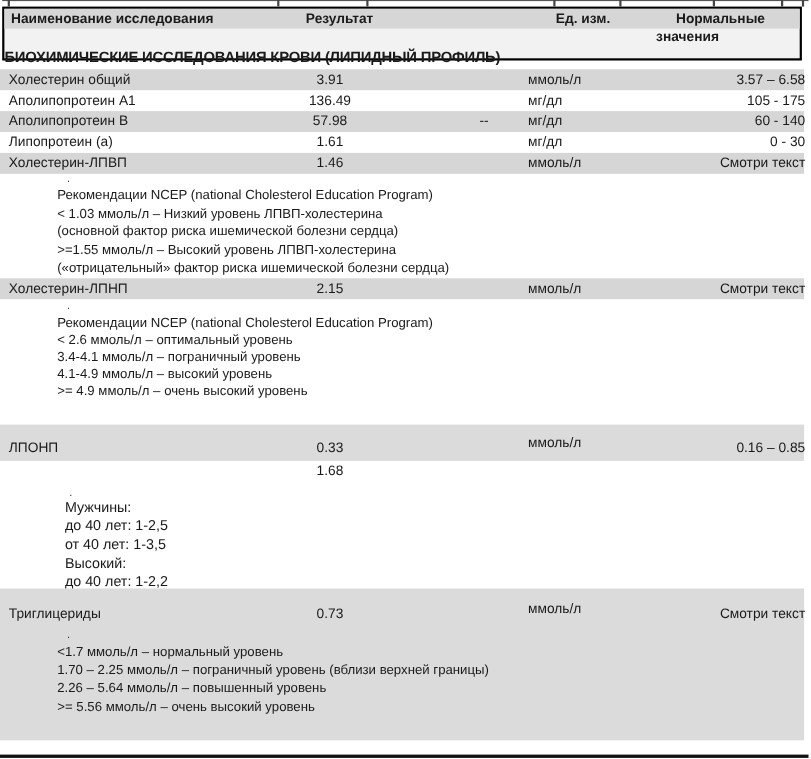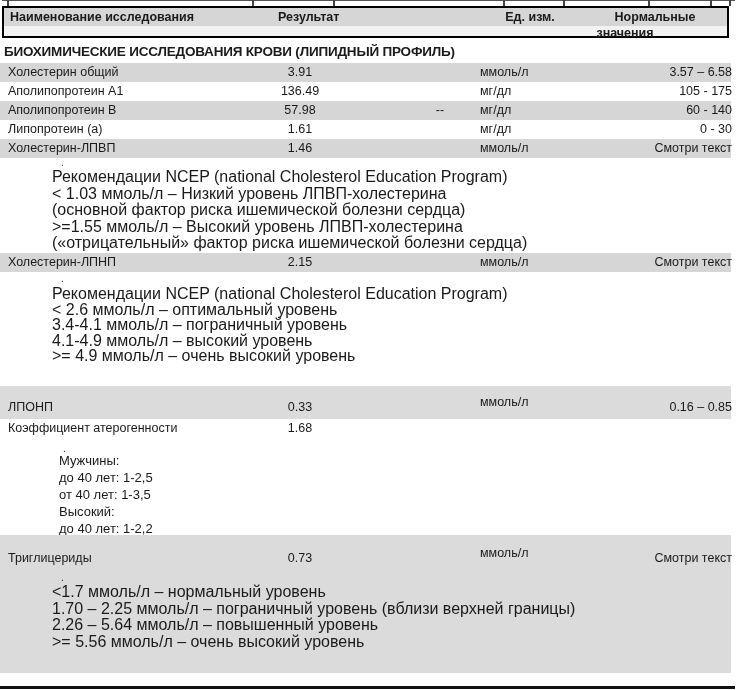--- a/index.html
+++ b/index.html
@@ -9,21 +9,21 @@
     background:#ffffff;
     font-family:"Liberation Sans","DejaVu Sans",sans-serif;
     color:#1a1a1a;
     overflow:hidden;
   }
   
   .top-line{position:absolute;left:2px;top:0;width:733px;height:1px;background:#555;}
   .tick{position:absolute;top:0;width:2px;height:6px;background:#444;}
   
   .header-box{
-    position:absolute;left:2px;top:6px;width:727px;height:32px;
+    position:absolute;left:2px;top:6px;width:727px;height:49px;
     border:2px solid #000;background:#f2f2f2;box-sizing:border-box;
   }
   .header-top{position:absolute;left:0;top:0;width:100%;height:18px;background:#d6d6d6;}
   .hcell{position:absolute;font-weight:bold;font-size:12.5px;line-height:17px;white-space:nowrap;}
   .h-name{left:6px;top:1px;}
   .h-result{left:274px;top:1px;}
   .h-unit{left:476px;top:1px;width:100px;text-align:center;}
   .h-normal1{left:576px;top:1px;width:150px;text-align:center;}
   .h-normal2{position:absolute;left:546px;top:17px;width:150px;text-align:center;font-weight:bold;font-size:12.5px;line-height:16px;}
   
@@ -37,21 +37,21 @@
   .c-name{position:absolute;left:8px;white-space:nowrap;}
   .c-result{position:absolute;left:250px;width:100px;text-align:center;}
   .c-flag{position:absolute;left:400px;width:80px;text-align:center;}
   .c-unit{position:absolute;left:480px;width:100px;text-align:left;}
   .c-normal{position:absolute;left:582px;width:150px;text-align:right;}
   
   .band{position:absolute;left:0;width:731px;background:#dbdbdb;}
   .band .inner-row{position:absolute;left:0;width:731px;height:19px;font-size:12.5px;line-height:19px;}
   
   .note-dot{position:absolute;font-size:10px;line-height:10px;color:#333;}
-  .note-block{position:absolute;font-size:16px;white-space:nowrap;color:#1a1a1a;}
+  .note-block{position:absolute;font-size:12px;white-space:nowrap;color:#1a1a1a;}
   .note-block div{height:16.5px;line-height:16.5px;}
   .note-block.ldl div{height:15.6px;line-height:15.6px;}
   .note-block.ka{font-size:13px;}
   .note-block.ka div{height:17px;line-height:17px;}
   .raised{transform:translateY(-5px);}
   
   .bottom-line{position:absolute;left:0;top:686px;width:735px;height:3px;background:#111;}
 </style>
 </head>
 <body>
@@ -140,21 +140,20 @@
   <div class="band" style="top:386px;height:33px">
     <div class="inner-row" style="top:12px">
       <span class="c-name">ЛПОНП</span>
       <span class="c-result">0.33</span>
       <span class="c-unit raised">ммоль/л</span>
       <span class="c-normal">0.16 – 0.85</span>
     </div>
   </div>
 
   <div class="row" style="top:419px">
-    <span class="c-name">Коэффициент атерогенности</span>
     <span class="c-result">1.68</span>
   </div>
 
   <div class="note-dot" style="left:63px;top:444px">.</div>
   <div class="note-block ka" style="left:59px;top:452px">
     <div>Мужчины:</div>
     <div>до 40 лет: 1-2,5</div>
     <div>от 40 лет: 1-3,5</div>
     <div>Высокий:</div>
     <div>до 40 лет: 1-2,2</div>

